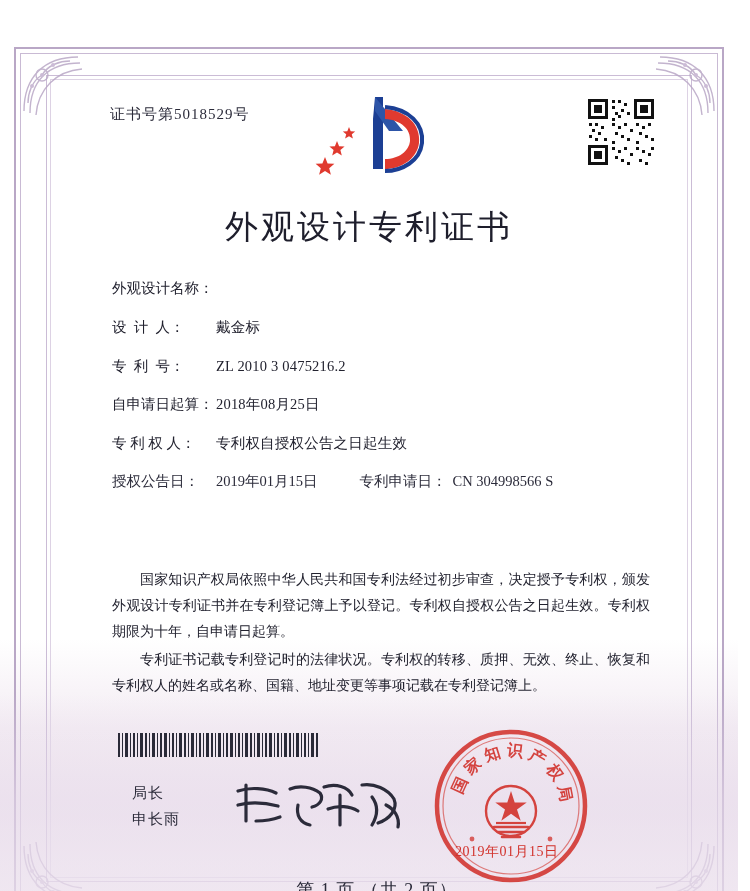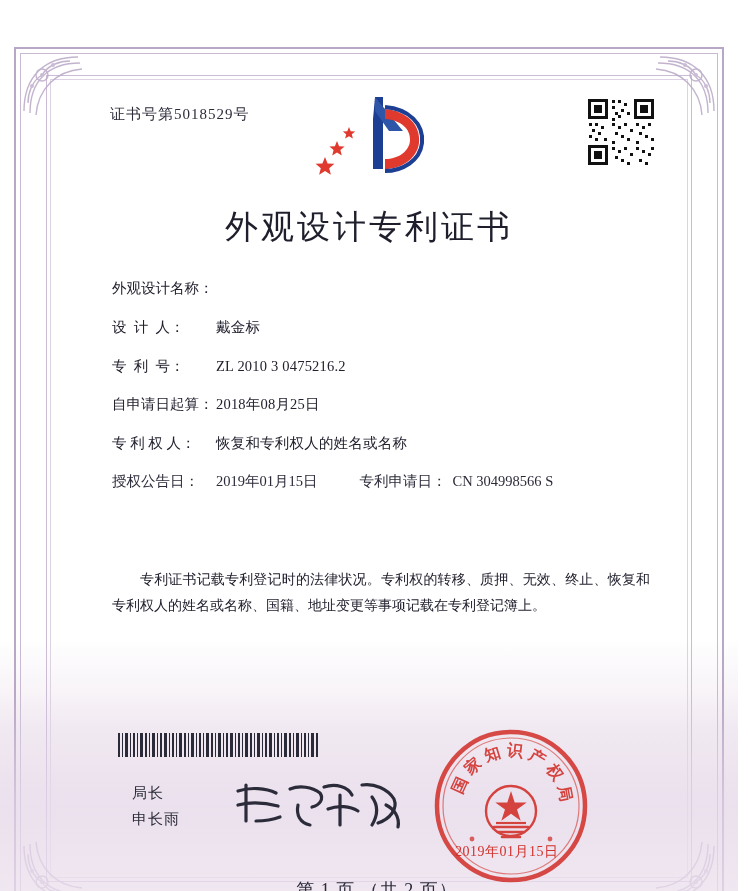--- a/index.html
+++ b/index.html
@@ -411,34 +411,35 @@
       <div class="value">ZL 2010 3 0475216.2</div>
     </div>
 
     <div class="field">
       <div class="label">自申请日起算：</div>
       <div class="value">2018年08月25日</div>
     </div>
 
     <div class="field">
       <div class="label">专 利 权 人：</div>
-      <div class="value">恢复和专利权人的姓名或名称</div>
+      <div class="value">专利权自授权公告之日起生效</div>
     </div>
 
 
     <div class="field-inline">
       <div class="label">授权公告日：</div>
       <div class="value">2019年01月15日</div>
       <div class="label2">专利申请日：</div>
       <div class="value2">CN 304998566 S</div>
     </div>
 
   </div>
 
   <div class="body-text">
+    <p>国家知识产权局依照中华人民共和国专利法经过初步审查，决定授予专利权，颁发外观设计专利证书并在专利登记簿上予以登记。专利权自授权公告之日起生效。专利权期限为十年，自申请日起算。</p>
     <p>专利证书记载专利登记时的法律状况。专利权的转移、质押、无效、终止、恢复和专利权人的姓名或名称、国籍、地址变更等事项记载在专利登记簿上。</p>
   </div>
 
   <div class="bottom-wash"></div>
 
   <div class="barcode">
     <svg viewBox="0 0 200 24" xmlns="http://www.w3.org/2000/svg" shape-rendering="crispEdges">
       <g fill="#2a2a38">
         <rect x="0" y="0" width="2" height="24"></rect>
           <rect x="4" y="0" width="1" height="24"></rect>

